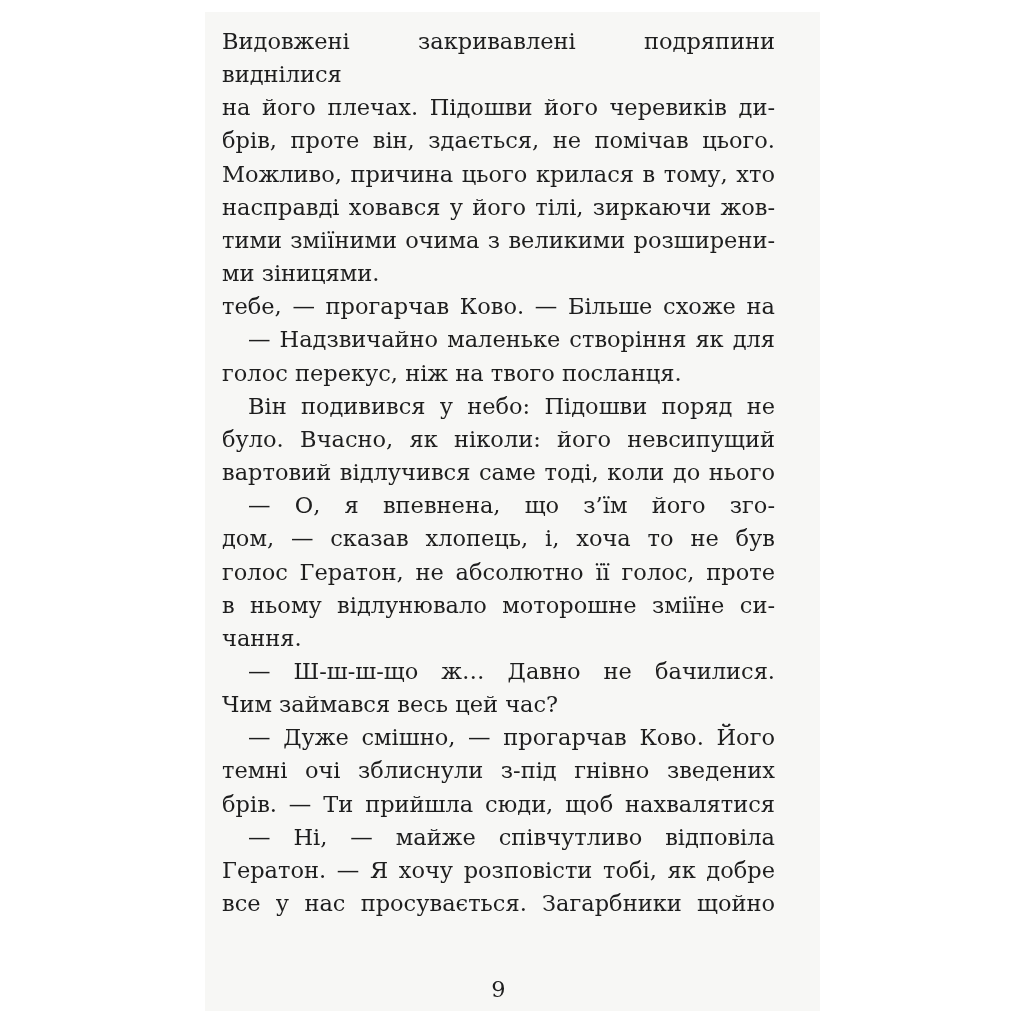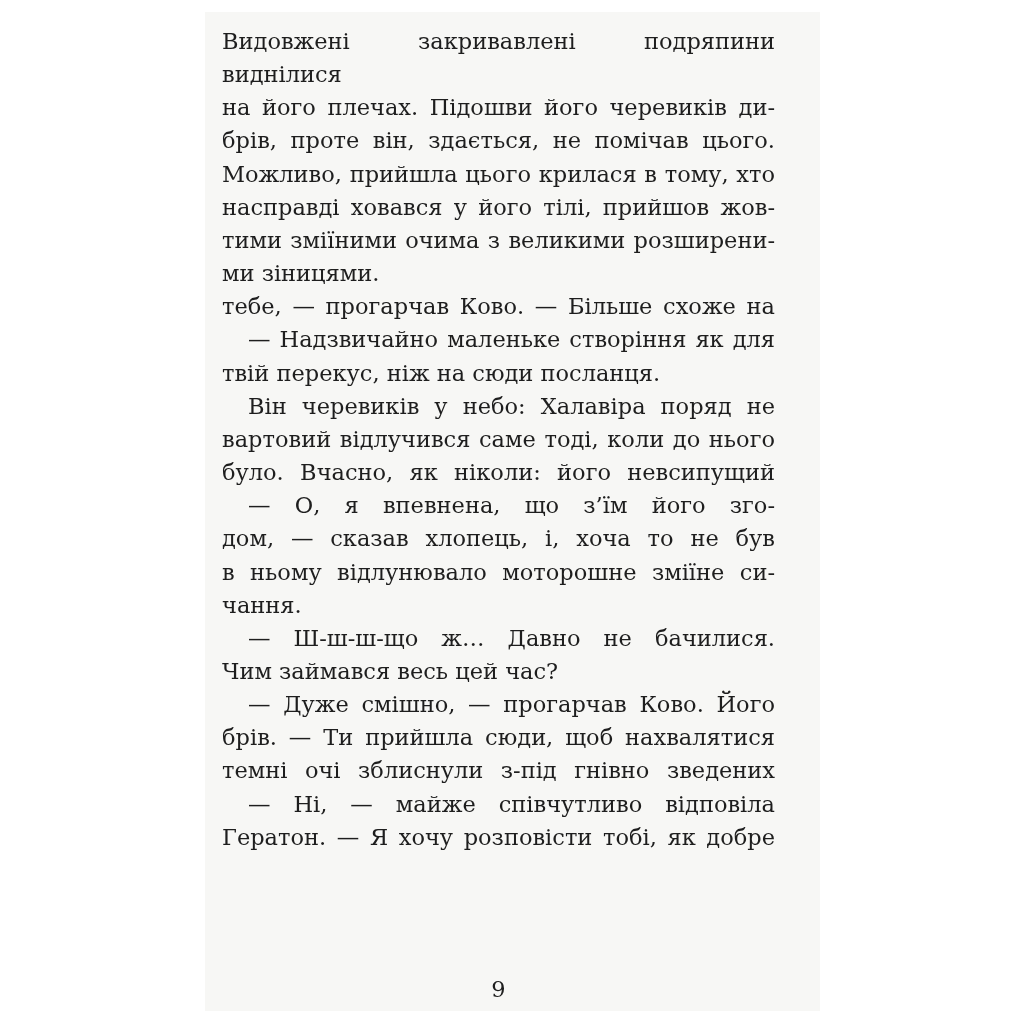--- a/index.html
+++ b/index.html
@@ -55,49 +55,51 @@
 </style>
 </head>
 <body>
 
 <div class="page">
   <div class="text-block">
       <div class="para">
         <div class="line">Видовжені закривавлені подряпини виднілися</div>
         <div class="line">на його плечах. Підошви його черевиків ди-</div>
         <div class="line">брів, проте він, здається, не помічав цього.</div>
-        <div class="line">Можливо, прийшла цього крилася в тому, хто</div>
-        <div class="line">насправді ховався у його тілі, прийшов жов-</div>
+        <div class="line">Можливо, причина цього крилася в тому, хто</div>
+        <div class="line">насправді ховався у його тілі, зиркаючи жов-</div>
         <div class="line">тими зміїними очима з великими розширени-</div>
         <div class="line plain">ми зіницями.</div>
       </div>
       <div class="para">
         <div class="line">тебе, — прогарчав Ково. — Більше схоже на</div>
         <div class="line indent">— Надзвичайно маленьке створіння як для</div>
-        <div class="line plain">твій перекус, ніж на сюди посланця.</div>
+        <div class="line plain">голос перекус, ніж на твого посланця.</div>
       </div>
       <div class="para">
-        <div class="line indent">Він черевиків у небо: Халавіра поряд не</div>
+        <div class="line indent">Він подивився у небо: Підошви поряд не</div>
+        <div class="line">було. Вчасно, як ніколи: його невсипущий</div>
         <div class="line">вартовий відлучився саме тоді, коли до нього</div>
-        <div class="line">було. Вчасно, як ніколи: його невсипущий</div>
       </div>
       <div class="para">
         <div class="line indent">— О, я впевнена, що з’їм його зго-</div>
         <div class="line">дом, — сказав хлопець, і, хоча то не був</div>
+        <div class="line">голос Гератон, не абсолютно її голос, проте</div>
         <div class="line">в ньому відлунювало моторошне зміїне си-</div>
         <div class="line plain">чання.</div>
       </div>
       <div class="para">
         <div class="line indent">— Ш-ш-ш-що ж… Давно не бачилися.</div>
         <div class="line plain">Чим займався весь цей час?</div>
       </div>
       <div class="para">
         <div class="line indent">— Дуже смішно, — прогарчав Ково. Його</div>
+        <div class="line">темні очі зблиснули з-під гнівно зведених</div>
         <div class="line">брів. — Ти прийшла сюди, щоб нахвалятися</div>
-        <div class="line">темні очі зблиснули з-під гнівно зведених</div>
       </div>
       <div class="para">
         <div class="line indent">— Ні, — майже співчутливо відповіла</div>
         <div class="line">Гератон. — Я хочу розповісти тобі, як добре</div>
+        <div class="line">все у нас просувається. Загарбники щойно</div>
       </div>
     </div>
   <div class="folio">9</div>
 </div>
 
 </body></html>

